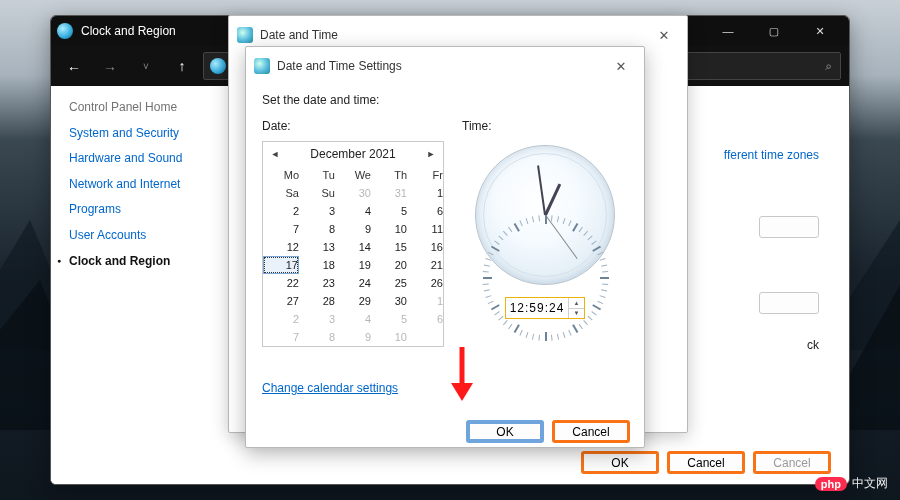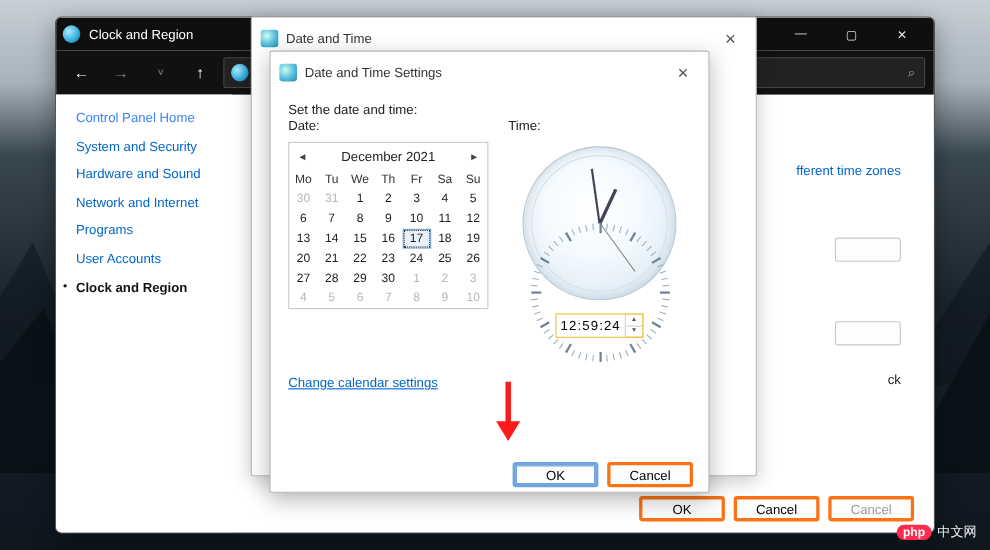--- a/index.html
+++ b/index.html
@@ -15,45 +15,45 @@
 .winbtn{width:46px;height:30px;display:flex;align-items:center;justify-content:center;color:#ddd;font-size:11px}
 .toolbar{height:40px;background:#111;display:flex;align-items:center;padding:0 8px;gap:6px}
 .navbtn{width:30px;height:30px;display:flex;align-items:center;justify-content:center;color:#fff;font-size:14px}
 .navbtn.dim{color:#888}
 .addr{flex:1;height:28px;background:#222;border:1px solid #444;border-radius:2px;display:flex;align-items:center;padding:0 6px;color:#ccc}
 .addr .ico{width:16px;height:16px;border-radius:50%;background:radial-gradient(circle at 35% 35%,#aef 0%,#3ad 60%,#167 100%);margin-right:6px}
 .sbox{width:170px;height:28px;background:#222;border:1px solid #444;border-radius:2px;display:flex;align-items:center;justify-content:flex-end;padding:0 8px;color:#999}
 .body{display:flex;height:calc(100% - 70px)}
 .side{width:160px;padding:14px 6px 0 18px;background:#fff}
 .side a{display:block;color:#0066cc;font-size:12px;margin-bottom:10px;text-decoration:none;line-height:1.3}
-.side .hd{color:#3b82f6;}
+.side .hd{color:#737373;}
 .side .cur{color:#111;font-weight:600}
 .main{flex:1;padding:14px 20px;position:relative}
 .mlink{color:#0066cc}
 .mbtn-row{position:absolute;bottom:10px;right:18px;display:flex;gap:8px}
 .wbtn{min-width:78px;height:23px;border:3px solid #f97316;background:#fdfdfd;border-radius:3px;font-size:12px;display:flex;align-items:center;justify-content:center}
 .wbtn.dim{color:#9a9a9a}
 .ghostbtn{height:22px;border:1px solid #c8c8c8;border-radius:3px;background:#fdfdfd;width:60px;position:absolute;right:30px}
 
 .dlg{position:absolute;left:228px;top:15px;width:460px;height:418px;background:#fff;border:1px solid #b8b8b8;box-shadow:0 4px 18px rgba(0,0,0,.22);border-radius:2px}
 .dlg .tbar,.dlg2 .tbar{height:38px;display:flex;align-items:center;padding:0 8px;font-size:12px;color:#333}
 .dlg .tbar .ico,.dlg2 .tbar .ico{width:16px;height:16px;background:radial-gradient(circle at 35% 35%,#cfe 0%,#5bd 55%,#289 100%);border-radius:3px;margin-right:7px}
 .dlg .close,.dlg2 .close{margin-left:auto;width:30px;text-align:center;font-size:13px;color:#555}
 
 .dlg2{position:absolute;left:245px;top:46px;width:400px;height:402px;background:#fff;border:1px solid #b8b8b8;box-shadow:0 6px 20px rgba(0,0,0,.28);border-radius:2px}
 .dlg2 .content{padding:8px 16px 12px 16px}
-.lbl{font-size:12px;color:#222;margin-bottom:0}
+.lbl{font-size:12px;color:#222;margin-bottom:12px}
 .cols{display:flex;gap:18px}
 .colL{width:182px}
 .colR{flex:1;display:flex;flex-direction:column;align-items:center}
 .cal{border:1px solid #c9c9c9;width:182px;font-size:11px;color:#222}
 .calhdr{display:flex;align-items:center;justify-content:center;height:24px;position:relative}
 .calhdr .arr{position:absolute;top:0;height:24px;width:20px;display:flex;align-items:center;justify-content:center;font-size:9px;color:#444}
 .calhdr .arr.l{left:2px}.calhdr .arr.r{right:2px}
-.cgrid{display:grid;grid-template-columns:repeat(7,1fr);text-align:center}
+.cgrid{display:grid;grid-template-columns:repeat(5,1fr);text-align:right}
 .cgrid div{height:18px;line-height:18px;font-size:11px}
 .cgrid .dh{color:#333}
 .cgrid .gm{color:#b7b7b7}
 .cgrid .sel{outline:1px dotted #333;outline-offset:-2px;background:#e9f2fb;border:1px solid #7aa7d8;line-height:16px}
 .clock{width:140px;height:140px;border-radius:50%;background:radial-gradient(circle at 45% 40%,#fff 0%,#f6fbff 35%,#e3eef6 70%,#cedde8 100%);border:1px solid #b8c4ce;position:relative;margin-top:4px;box-shadow:inset 0 0 10px rgba(120,150,175,.35)}
 .clock::before{content:"";position:absolute;inset:7px;border-radius:50%;border:1px solid #d5e0ea}
 .hand{position:absolute;left:50%;top:50%;transform-origin:bottom center;background:#445}
 .hand.h{width:3px;height:34px;margin-left:-1.5px;margin-top:-34px;transform:rotate(25deg)}
 .hand.m{width:2px;height:50px;margin-left:-1px;margin-top:-50px;transform:rotate(352deg)}
 .hand.s{width:1px;height:54px;margin-left:-.5px;margin-top:-54px;background:#888;transform:rotate(144deg)}

